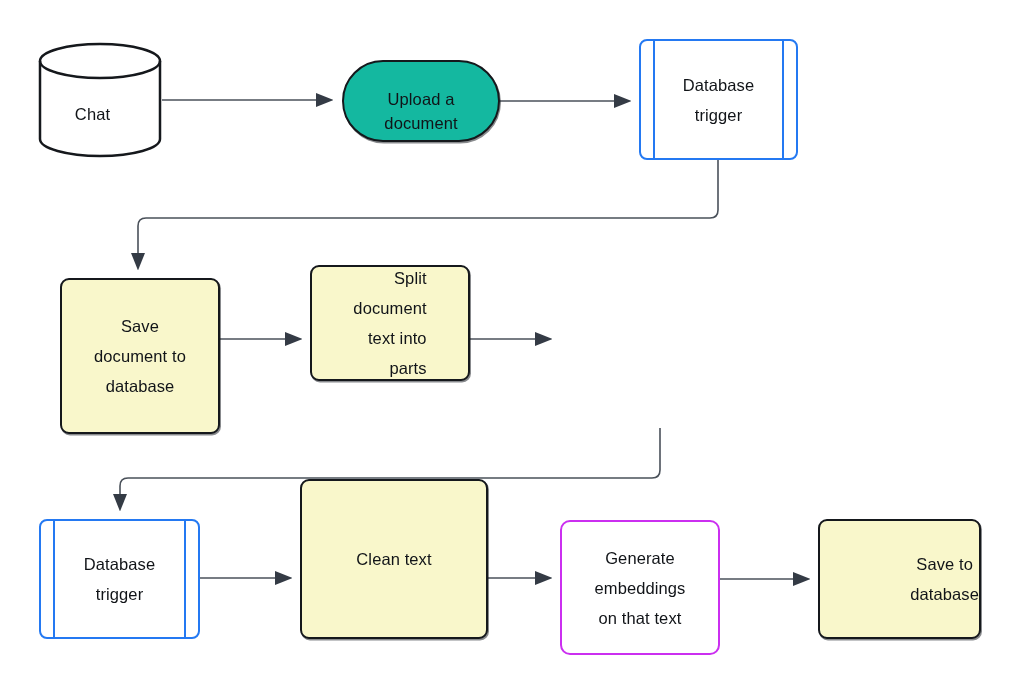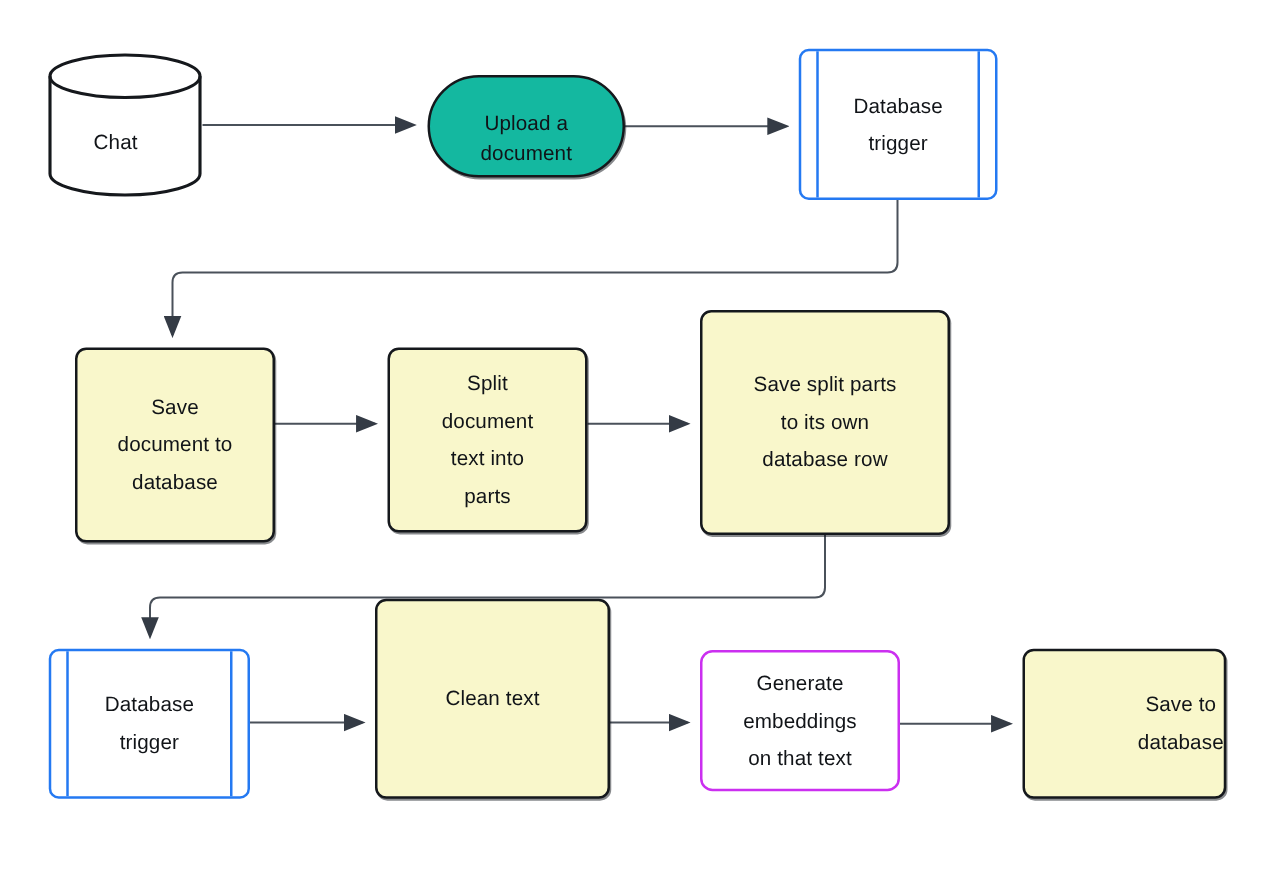--- a/index.html
+++ b/index.html
@@ -32,25 +32,25 @@
   .embed-node { background:#ffffff; border:2.5px solid #cb2ff0; border-radius:10px; }
   .cylinder { background:transparent; }
   .cylinder svg { position:absolute; left:0; top:0; }
   .cylinder .label { position:relative; transform:translateY(13px); }
 
   
   #node-chat      { left:38px;  top:40px;  width:109px; height:121px; }
   #node-upload    { left:342px; top:60px;  width:158px; height:82px;  }
   #node-trigger1  { left:639px; top:39px;  width:159px; height:121px; }
   #node-save-doc  { left:60px;  top:278px; width:160px; height:156px; }
-  #node-split-doc { left:310px; top:278px; width:160px; height:148px; }
+  #node-split-doc { left:310px; top:265px; width:160px; height:116px;text-align:right; }
   #node-save-split{ left:560px; top:248px; width:200px; height:180px; }
   #node-trigger2  { left:39px;  top:519px; width:161px; height:120px; }
   #node-clean     { left:300px; top:479px; width:188px; height:160px; }
-  #node-embed     { left:560px; top:520px; width:160px; height:113px; }
+  #node-embed     { left:560px; top:520px; width:160px; height:135px; }
   #node-save-db   { left:818px; top:519px; width:163px; height:120px;justify-content:flex-end; }
 </style>
 </head>
 <body>
 
 <div class="canvas">
 
   <svg class="edges" viewBox="0 0 1020 700">
     <defs>
       <marker id="arrow" viewBox="0 0 10 8" refX="8.6" refY="4" markerWidth="11" markerHeight="9" orient="auto-start-reverse">
@@ -96,25 +96,20 @@
 database</span>
   </div>
 
   <div class="node yellow" id="node-split-doc">
     <span class="label">Split
 document
 text into
 parts</span>
   </div>
 
-  <div class="node yellow" id="node-save-split">
-    <span class="label">Save split parts
-to its own
-database row</span>
-  </div>
 
   <div class="node trigger" id="node-trigger2">
     <div class="tline left"></div>
     <div class="tline right"></div>
     <span class="label">Database
 trigger</span>
   </div>
 
   <div class="node yellow" id="node-clean">
     <span class="label">Clean text</span>

